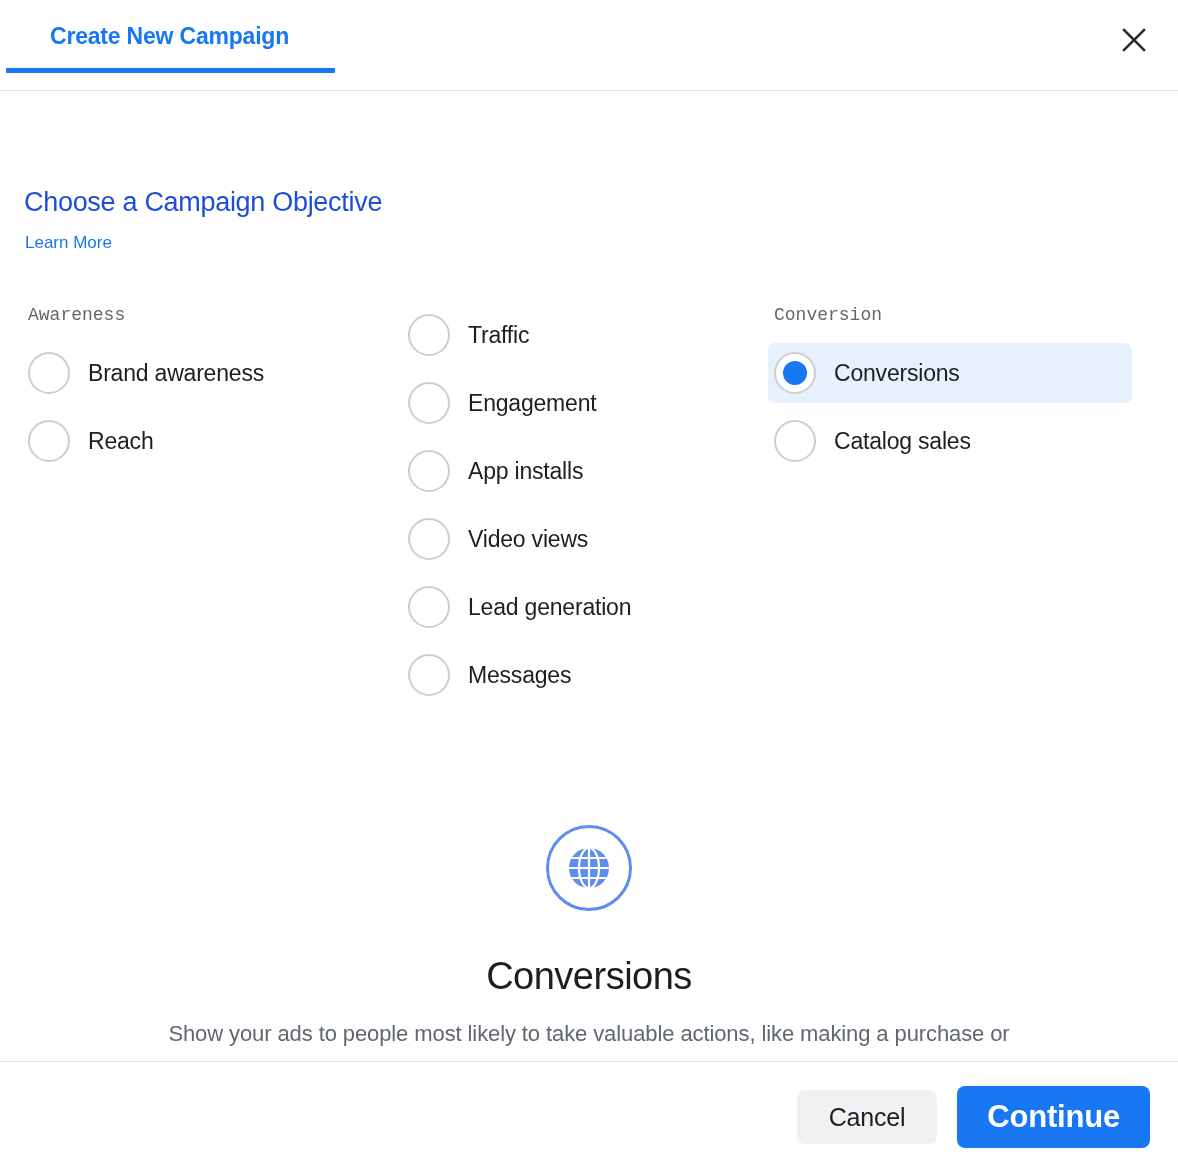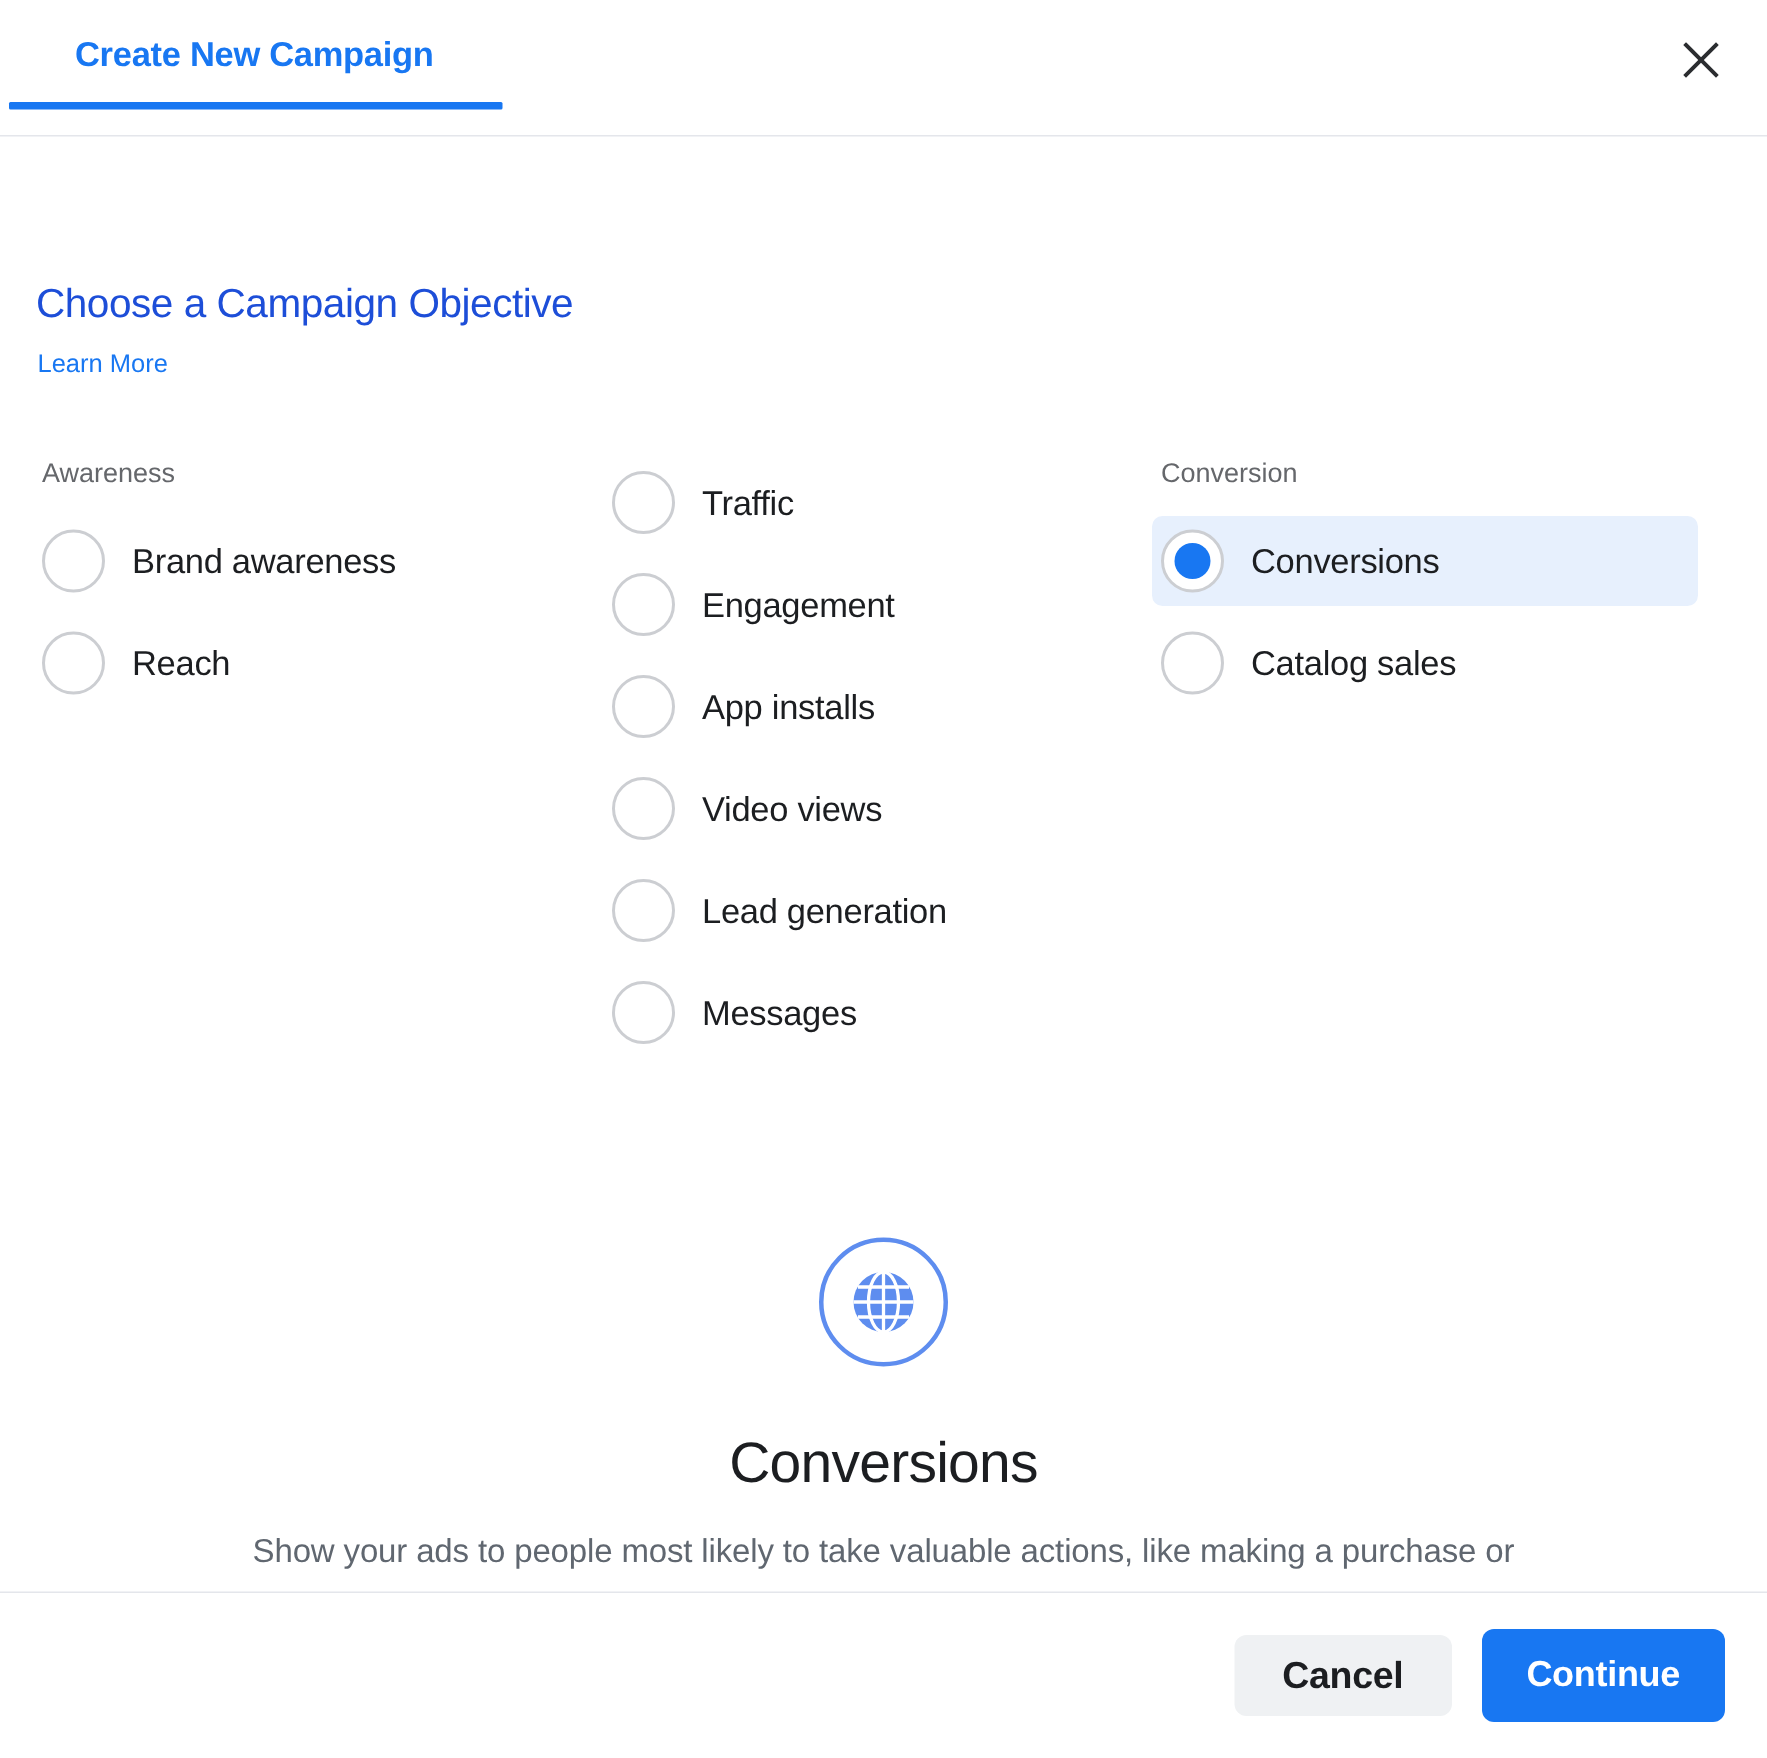--- a/index.html
+++ b/index.html
@@ -114,20 +114,21 @@
   }
   .col-0 { width: 382px; padding-left: 26px; }
   .col-1 { width: 382px; padding-left: 24px; }
   .col-2 { width: 414px; padding-left: 4px; }
 
   .col-header {
     font-size: 18px;
     color: #65676b;
     margin-bottom: 18px;
     padding-left: 2px;
+    font-family: Liberation Mono, monospace;
   }
   .col-2 .col-header { padding-left: 6px; }
 
   .option-row {
     display: flex;
     align-items: center;
     height: 60px;
     margin-bottom: 8px;
     border-radius: 7px;
     padding-left: 2px;
@@ -224,29 +225,29 @@
     border-radius: 8px;
     font-family: "Liberation Sans", sans-serif;
     cursor: pointer;
     box-sizing: border-box;
     letter-spacing: -0.2px;
   }
   .btn-cancel {
     background: #eff1f3;
     color: #1c1e21;
     font-size: 25px;
-    font-weight: bold;
+    font-weight: normal;
     height: 54px;
     padding: 0 32px;
     margin-right: 20px;
   }
   .btn-continue {
     background: #1877f2;
     color: #ffffff;
-    font-size: 24px;
+    font-size: 31px;
     font-weight: bold;
     height: 62px;
     padding: 0 30px;
   }
 </style>
 </head>
 <body>
 
 <div class="dialog">
 

